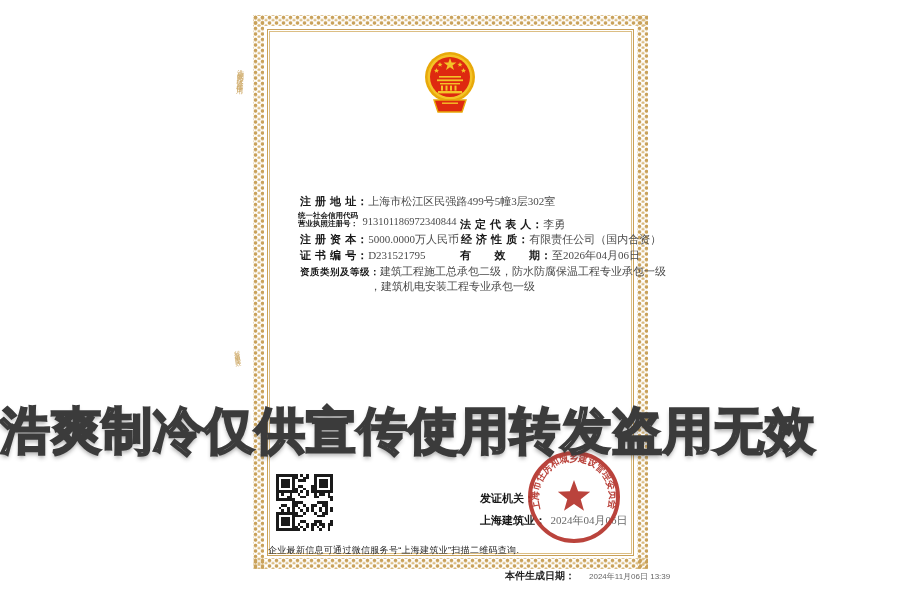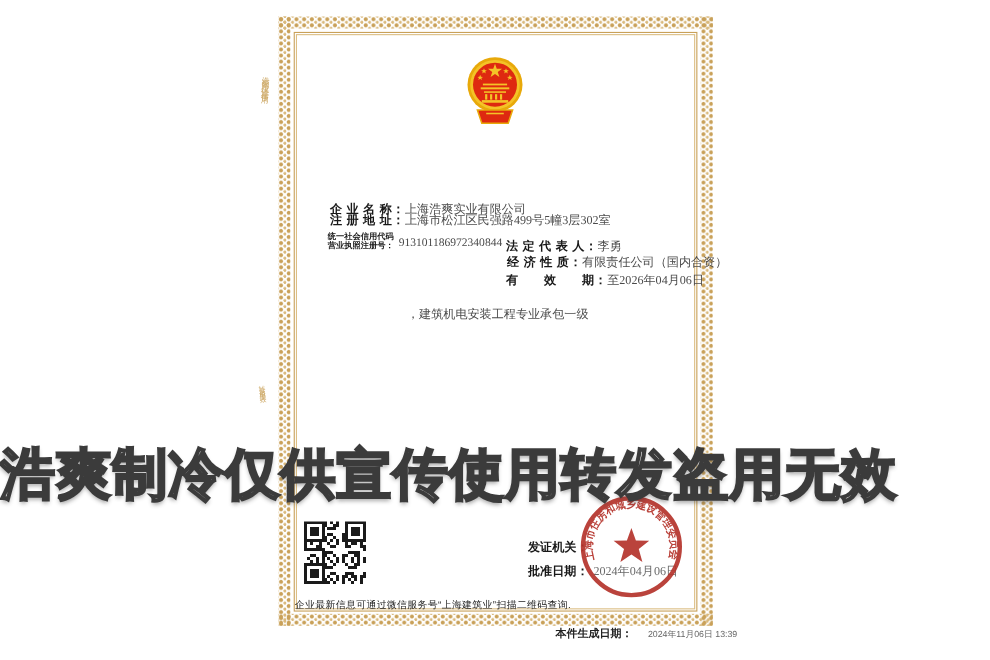--- a/index.html
+++ b/index.html
@@ -78,51 +78,57 @@
     <rect x="17" y="35.6" width="2" height="5" fill="#f4c327"></rect>
     <rect x="21.5" y="35.6" width="2" height="5" fill="#f4c327"></rect>
     <rect x="26" y="35.6" width="2" height="5" fill="#f4c327"></rect>
     <rect x="30.5" y="35.6" width="2" height="5" fill="#f4c327"></rect>
     <rect x="14" y="41" width="24" height="2.4" fill="#f4c327"></rect>
     <path d="M10 50 L42 50 L38 62 L14 62 Z" fill="#de2910" stroke="#e8a90a" stroke-width="1.4"></path>
     <rect x="18" y="52.5" width="16" height="1.4" fill="#f4c327"></rect>
   </svg>
 
 
-  <div class="row" style="left:300px;top:181px">
-    <span class="lbl">企 业 名 称：</span><span class="val">上海浩爽实业有限公司</span>
-  </div>
   <div class="row" style="left:300px;top:191px">
     <span class="lbl">注 册 地 址：</span><span class="val">上海市松江区民强路499号5幢3层302室</span>
   </div>
   <div class="row" style="left:298px;top:211px">
     <span class="lbl-small">
       <span>统一社会信用代码</span><br>
       <span>营业执照注册号：</span>
     </span>
     <span class="val" style="font-size:10.5px">913101186972340844</span>
   </div>
   <div class="row" style="left:460px;top:214px">
     <span class="lbl">法 定 代 表 人：</span><span class="val">李勇</span>
   </div>
+  <div class="row" style="left:300px;top:229px">
+    <span class="lbl">注 册 资 本：</span><span class="val">5000.0000万人民币</span>
+  </div>
   <div class="row" style="left:461px;top:229px">
     <span class="lbl">经 济 性 质：</span><span class="val">有限责任公司（国内合资）</span>
   </div>
+  <div class="row" style="left:300px;top:245px">
+    <span class="lbl">证 书 编 号：</span><span class="val">D231521795</span>
+  </div>
   <div class="row" style="left:460px;top:245px">
     <span class="lbl">有　　效　　期：</span><span class="val">至2026年04月06日</span>
   </div>
+  <div class="row" style="left:300px;top:261px">
+    <span class="lbl" style="font-size:9.5px">资质类别及等级：</span><span class="val">建筑工程施工总承包二级，防水防腐保温工程专业承包一级</span>
+  </div>
   <div class="row" style="left:370px;top:276px">
     <span class="val">，建筑机电安装工程专业承包一级</span>
   </div>
 
   <div class="row" style="left:480px;top:488px">
     <span class="issuer-lbl">发证机关：</span>
   </div>
   <div class="row" style="left:480px;top:510px">
-    <span class="issuer-lbl">批准日期：</span>
+    <span class="issuer-lbl">上海建筑业：</span>
     <span class="val" style="color:#6a6a6a">2024年04月06日</span>
   </div>
 
   <div id="qr-wrap">
     <svg id="qr" width="57" height="57" viewBox="0 0 21 21" fill="#1a1a1a" shape-rendering="crispEdges">
         <rect x="0" y="0" width="1" height="1"></rect>
         <rect x="1" y="0" width="1" height="1"></rect>
         <rect x="2" y="0" width="1" height="1"></rect>
         <rect x="3" y="0" width="1" height="1"></rect>
         <rect x="4" y="0" width="1" height="1"></rect>

